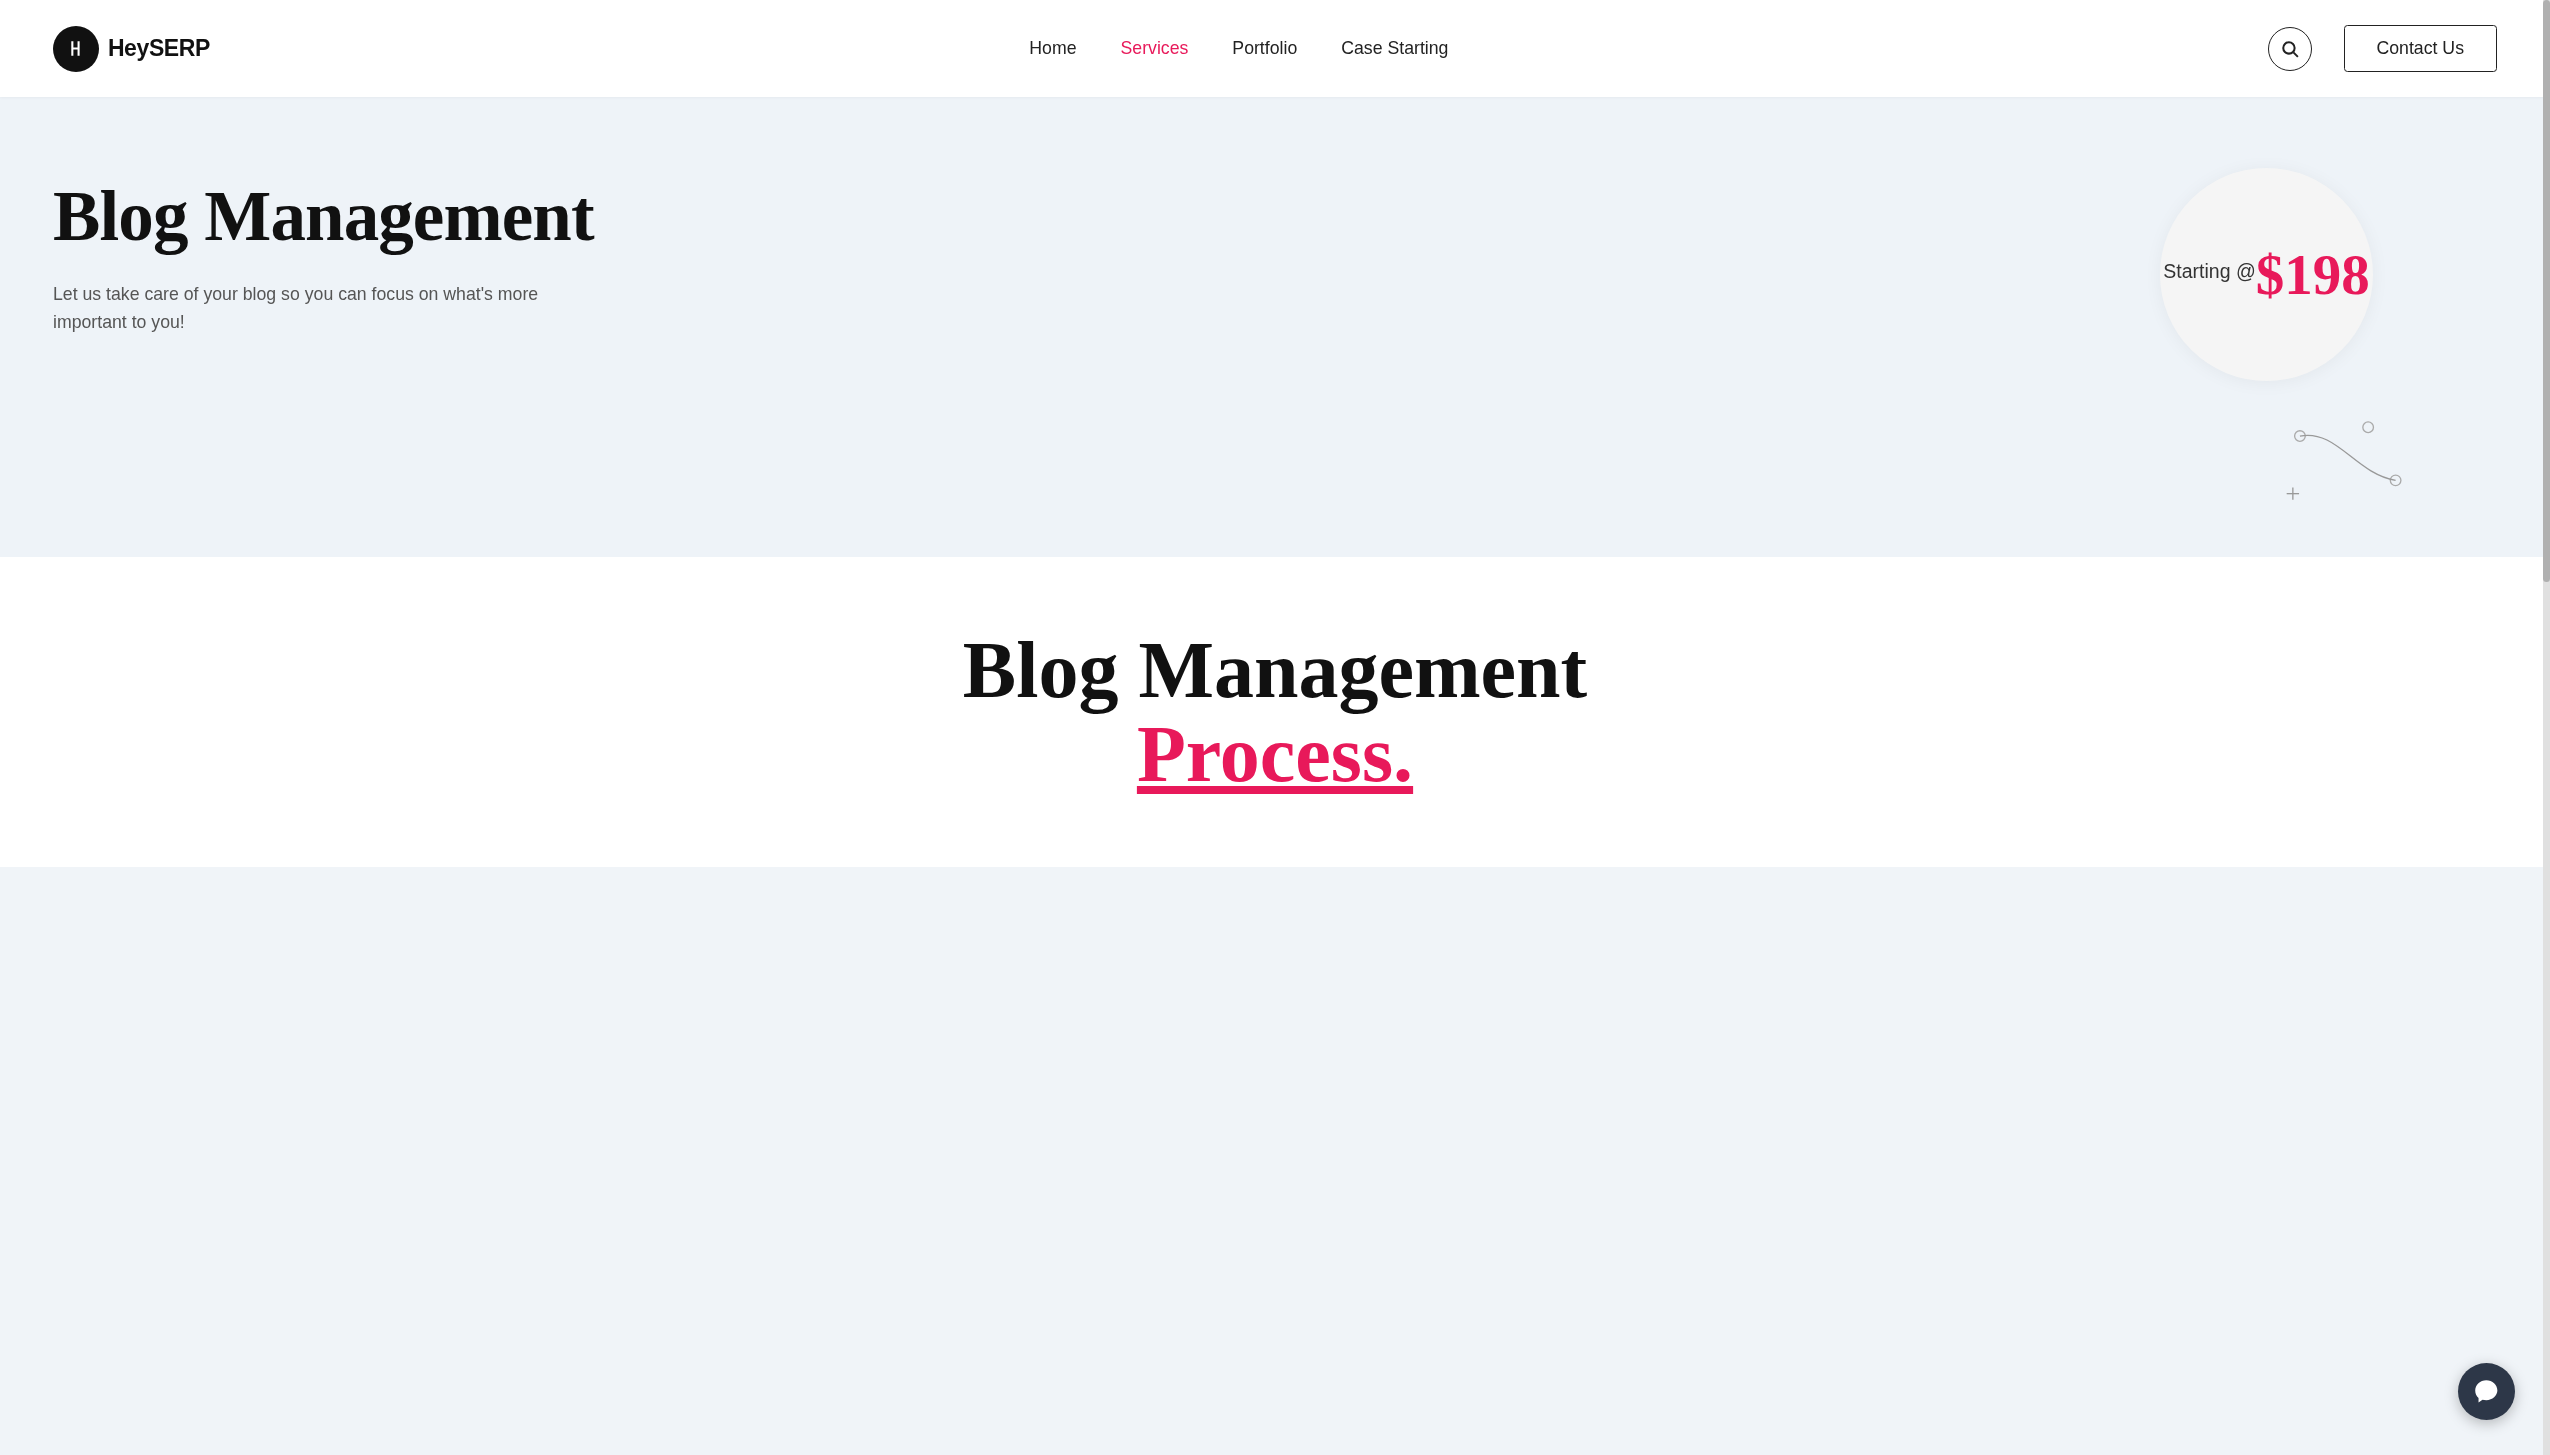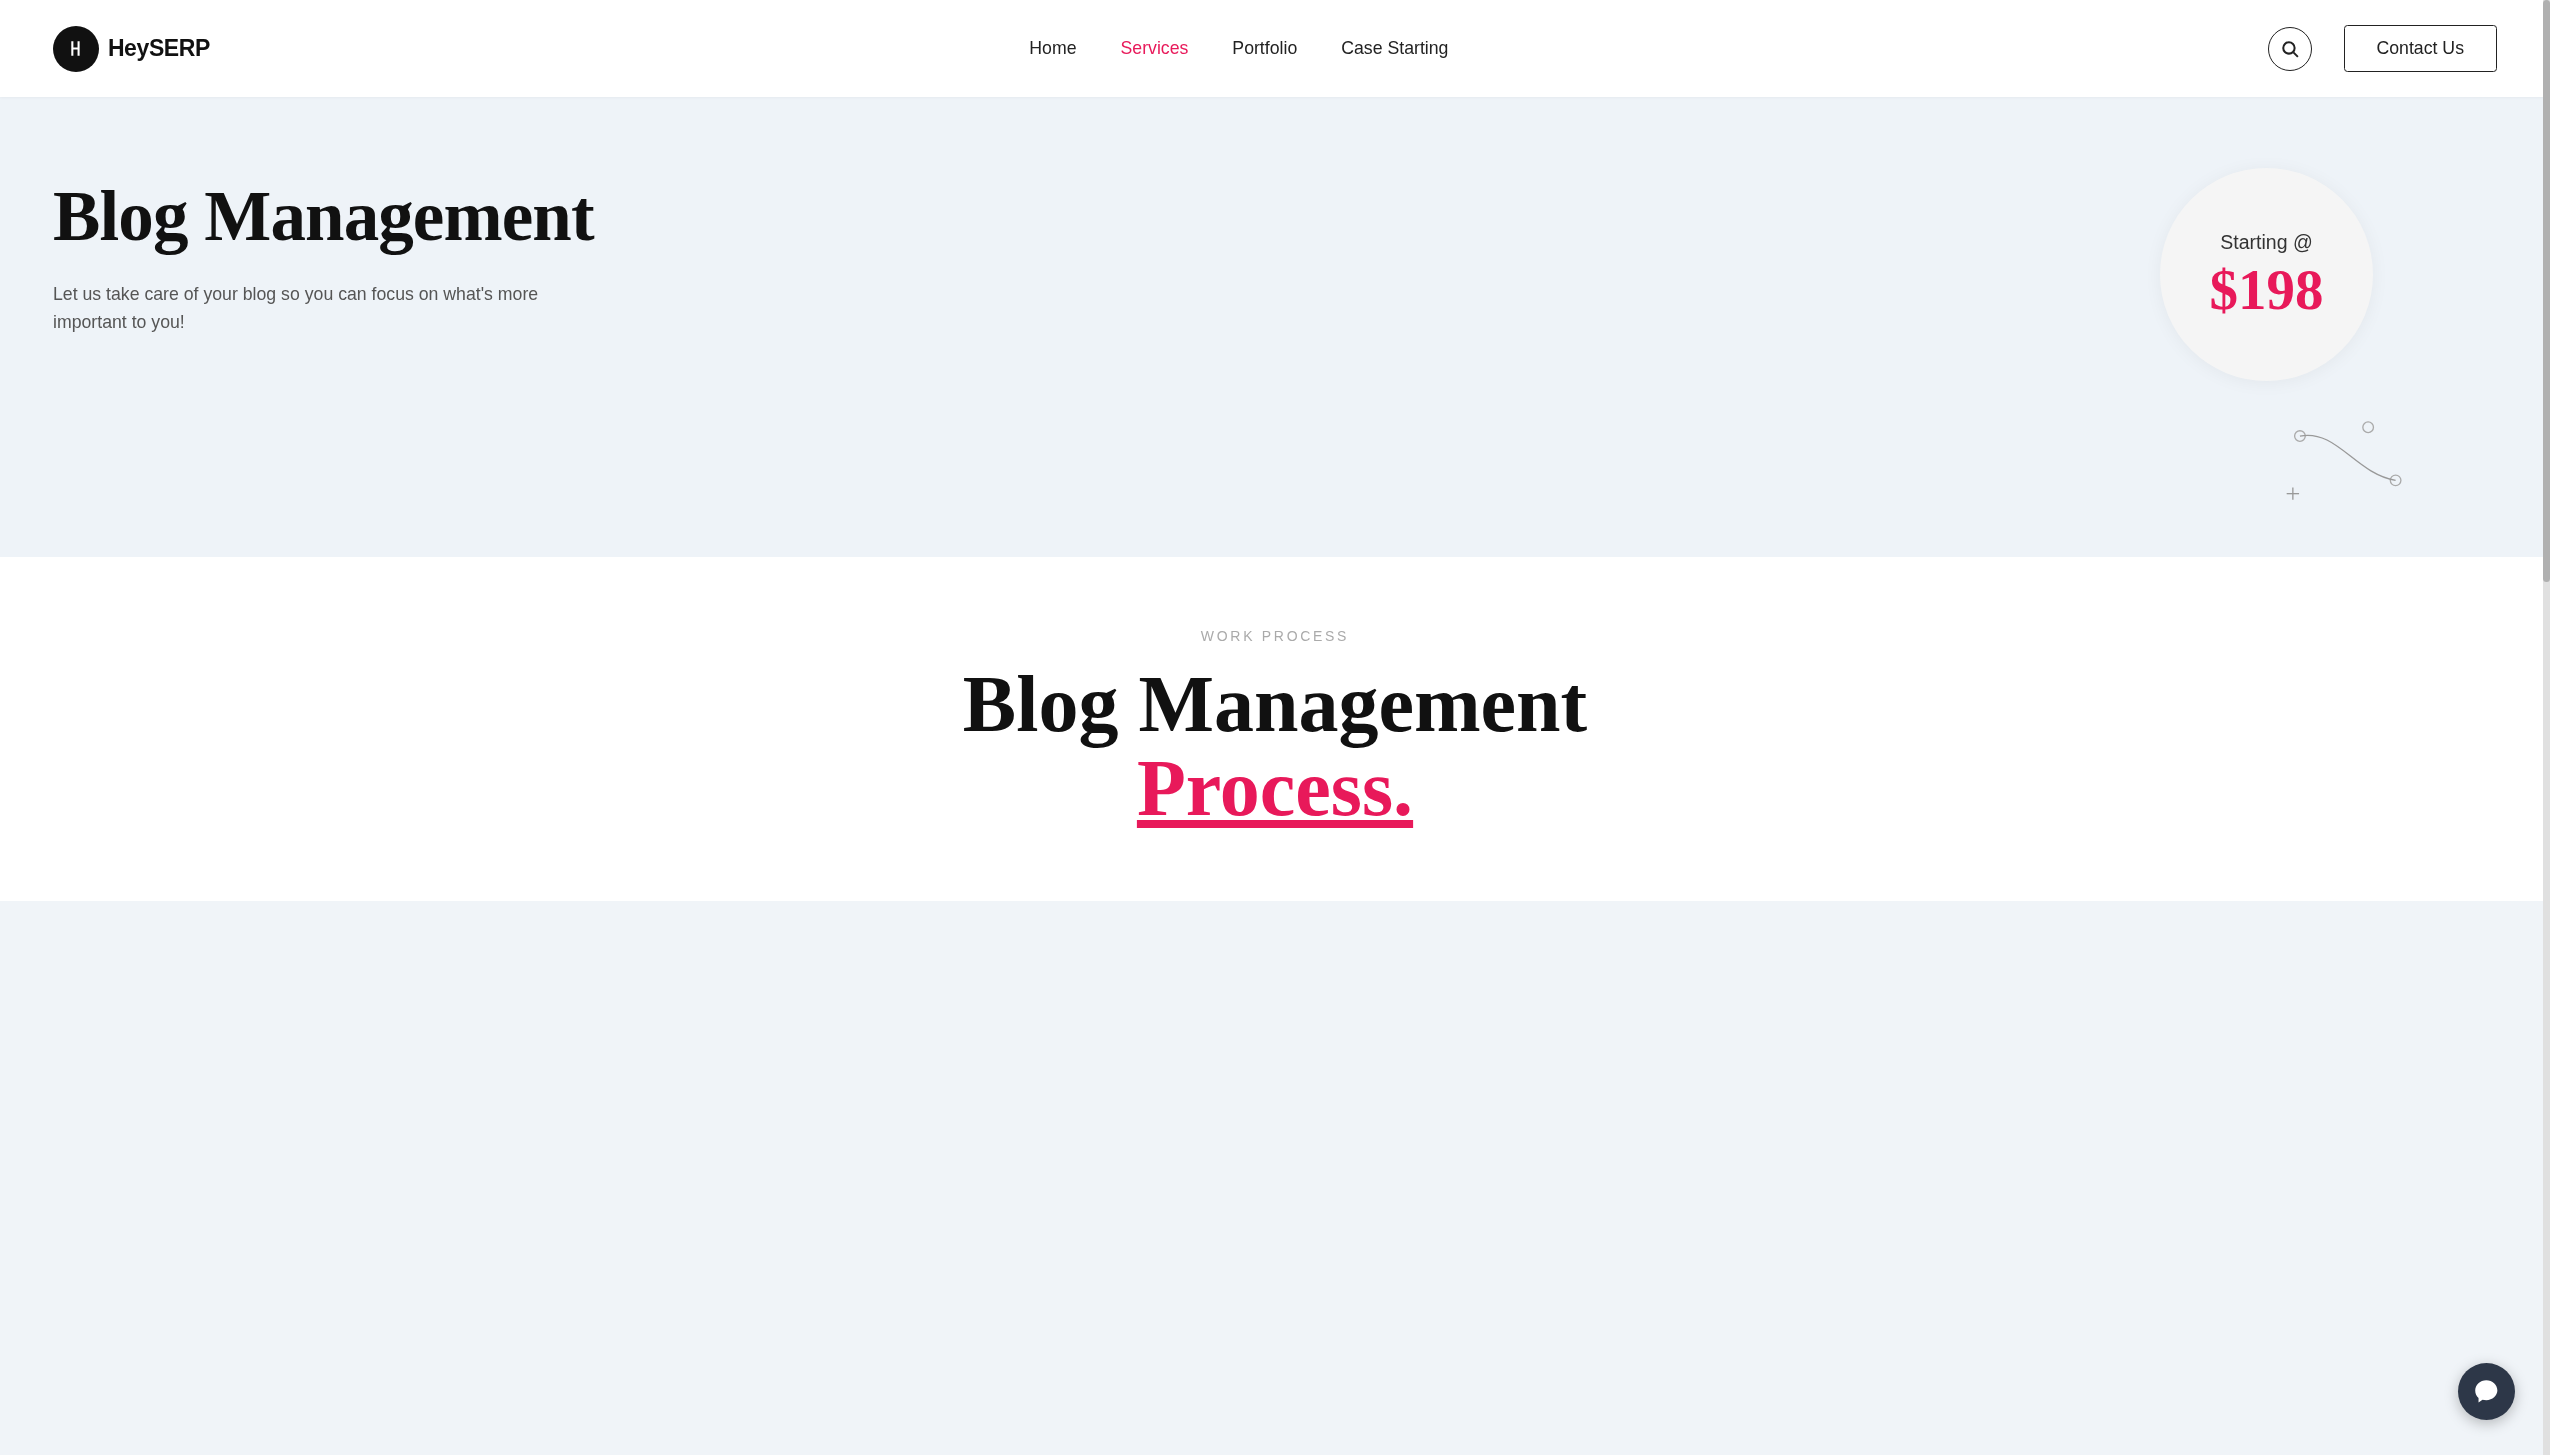--- a/index.html
+++ b/index.html
@@ -156,21 +156,21 @@
       line-height: 1.6;
       max-width: 514px;
     }
 
     .hero-price-bubble {
       width: 213px;
       height: 213px;
       background: #f5f5f5;
       border-radius: 50%;
       display: flex;
-      flex-direction: column;
+      flex-direction: row;
       align-items: center;
       justify-content: center;
       position: absolute;
       right: 177px;
       top: 71px;
       box-shadow: 0 1.8px 17.7px rgba(0,0,0,0.05);
     }
 
     .price-label {
       font-family: Arial, sans-serif;
@@ -339,21 +339,20 @@
 
       <path d="M18 18 C60 10, 80 60, 126 68" stroke="#999" stroke-width="1.5" fill="none"></path>
 
       <line x1="10" y1="76" x2="10" y2="90" stroke="#999" stroke-width="1.5"></line>
       <line x1="3" y1="83" x2="17" y2="83" stroke="#999" stroke-width="1.5"></line>
     </svg>
   </div>
 </section>
 
 <section class="work-process">
-  <p class="section-eyebrow">WORK PROCESS</p>
   <div>
     <span class="section-title-line1">Blog Management</span>
     <span class="section-title-line2">Process.</span>
   </div>
 </section>
 
 <div class="chat-btn" aria-label="Open chat">
   <svg viewBox="0 0 24 24" xmlns="http://www.w3.org/2000/svg">
     <path d="M12 2C6.477 2 2 6.177 2 11.333c0 2.662 1.152 5.06 3 6.727V22l3.6-2.4C9.669 19.85 10.816 20 12 20c5.523 0 10-4.177 10-8.667C22 6.177 17.523 2 12 2z"></path>
   </svg>

